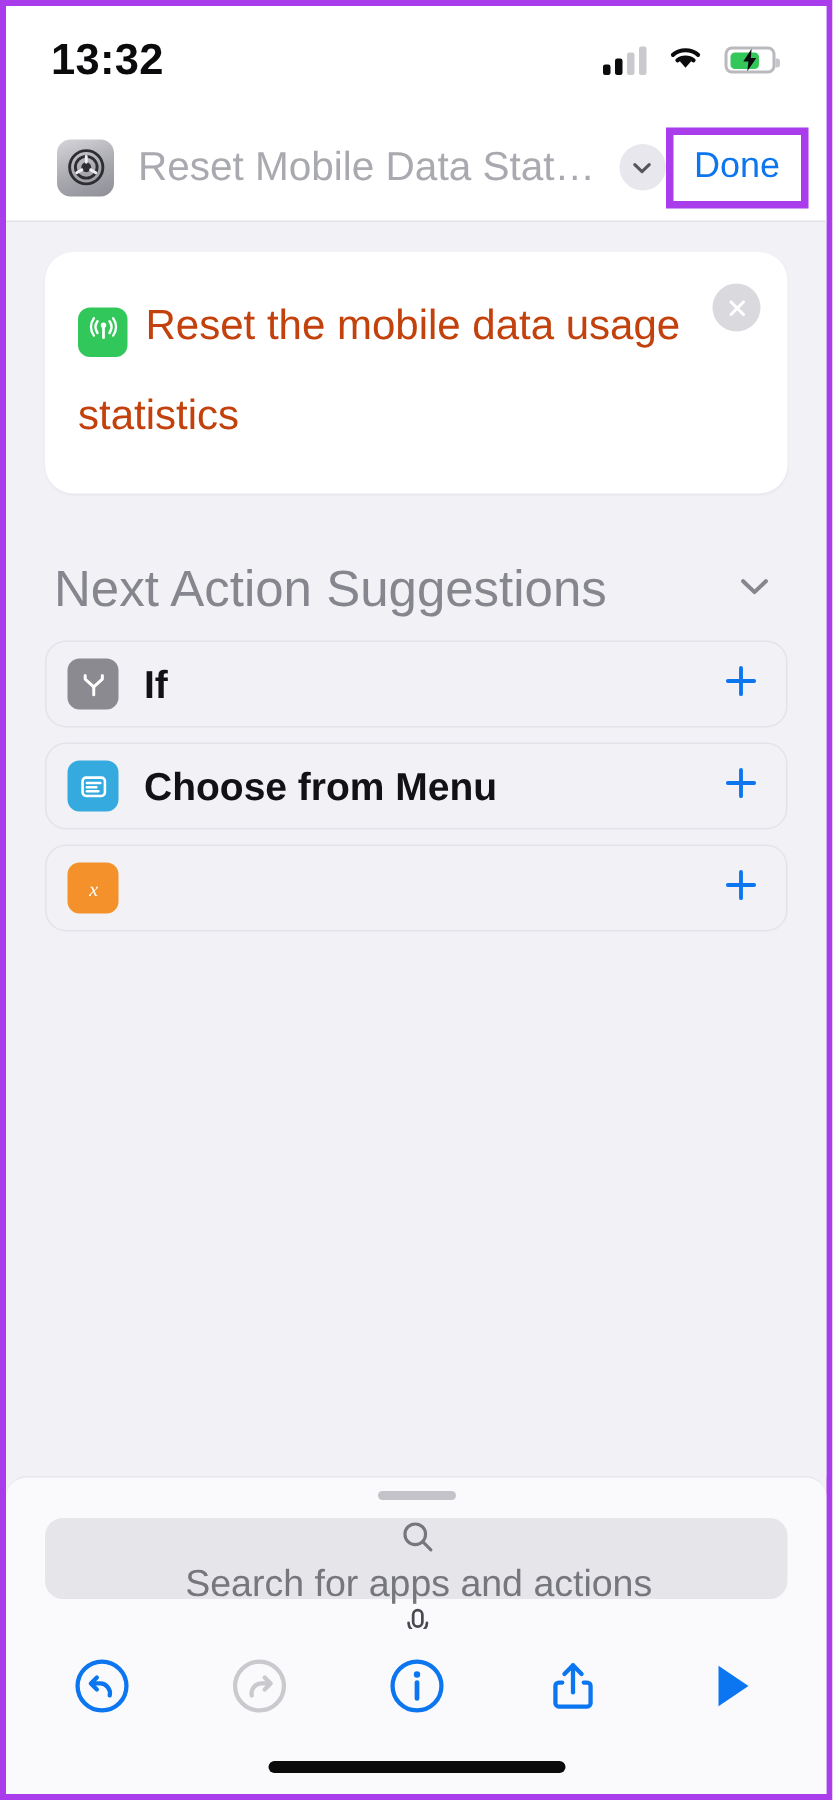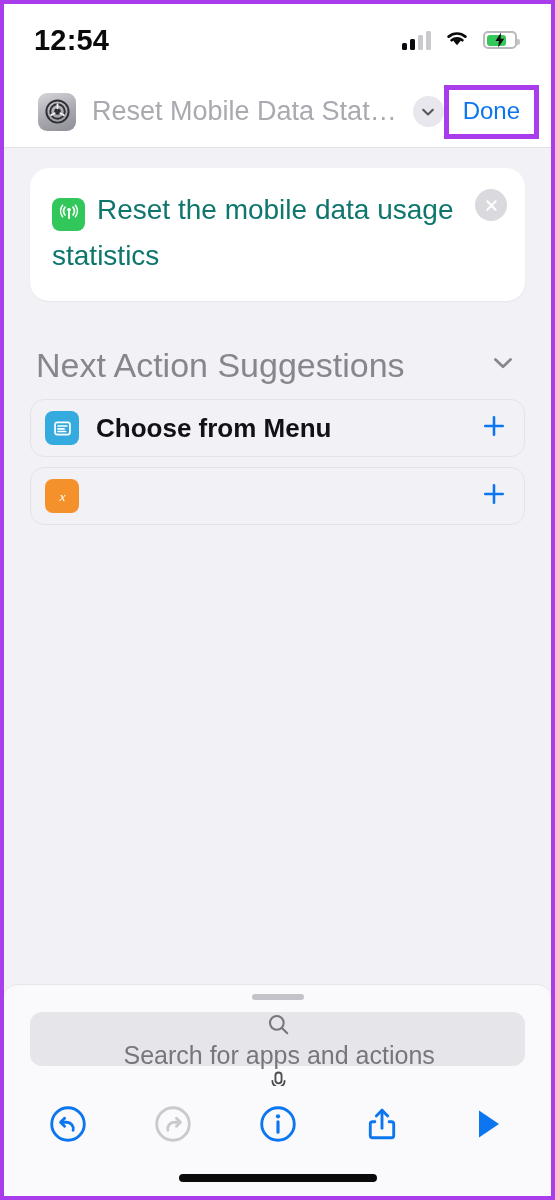--- a/index.html
+++ b/index.html
@@ -111,21 +111,21 @@
   
   #action-card {
     background: #ffffff;
     border-radius: 19px;
     padding: 19px 22px 22px 22px;
     position: relative;
     box-shadow: 0 1px 2px rgba(0,0,0,0.05);
     min-height: 112px;
   }
   .card-inline {
-    font-size: 28px; line-height: 46px; color: #0f766e;
+    font-size: 28px; line-height: 60px; color: #c2410c;
     font-weight: 400;
     padding-right: 44px;
   }
   .inline-icon {
     display: inline-flex; vertical-align: -6px;
     width: 33px; height: 33px; border-radius: 8px;
     align-items: center; justify-content: center;
     margin-right: 12px;
   }
   .inline-icon.green { background: #31c75a; }
@@ -218,21 +218,21 @@
     width: 198px; height: 8px; border-radius: 4px;
     background: #0a0a0a;
   }
 </style>
 </head>
 <body>
 
 <div id="frame">
 
   <div id="statusbar">
-    <div id="clock">12:54</div>
+    <div id="clock">13:32</div>
     <div id="status-icons">
       <span class="sig">
         <i class="on"></i>
           <i class="on"></i>
           <i></i>
           <i></i>
       </span>
       <span>
         <svg width="26" height="20" viewBox="0 0 26 20">
           <path d="M13 17.2 L9.1 12.6 a6.2 6.2 0 0 1 7.8 0 Z" fill="#0b0b0d"></path>
@@ -295,20 +295,34 @@
       <span id="sugg-title">Next Action Suggestions</span>
       <span>
         <svg width="28" height="28" viewBox="0 0 24 24">
           <path d="M5.5 9 L12 15.2 L18.5 9" fill="none" stroke="#86868e" stroke-width="2.3" stroke-linecap="round" stroke-linejoin="round"></path>
         </svg>
       </span>
     </div>
 
     <div id="sugg-list">
 
+      <div class="sugg-row">
+        <span class="row-icon grey">
+          <svg width="21" height="21" viewBox="0 0 22 22">
+            <path d="M5 4.5 L5 7 L11 12.5 L11 18" fill="none" stroke="#ffffff" stroke-width="2.1" stroke-linecap="round" stroke-linejoin="round"></path>
+            <path d="M17 4.5 L17 7 L11 12.5" fill="none" stroke="#ffffff" stroke-width="2.1" stroke-linecap="round" stroke-linejoin="round"></path>
+          </svg>
+        </span>
+        <span class="row-label">If</span>
+        <span class="row-plus">
+          <svg width="28" height="28" viewBox="0 0 24 24">
+            <path d="M12 4.5 L12 19.5 M4.5 12 L19.5 12" stroke="#0b76ef" stroke-width="2.2" stroke-linecap="round"></path>
+          </svg>
+        </span>
+      </div>
 
       <div class="sugg-row">
         <span class="row-icon blue">
           <svg width="21" height="21" viewBox="0 0 22 22">
             <rect x="3.2" y="4.6" width="15.6" height="12.8" rx="2.4" fill="none" stroke="#ffffff" stroke-width="1.8"></rect>
             <path d="M6.2 8.4 L15.6 8.4" stroke="#ffffff" stroke-width="1.7" stroke-linecap="round"></path>
             <path d="M6.2 11.4 L12.8 11.4" stroke="#ffffff" stroke-width="1.7" stroke-linecap="round"></path>
             <path d="M6.2 14.2 L14.2 14.2" stroke="#ffffff" stroke-width="1.7" stroke-linecap="round"></path>
           </svg>
         </span>

